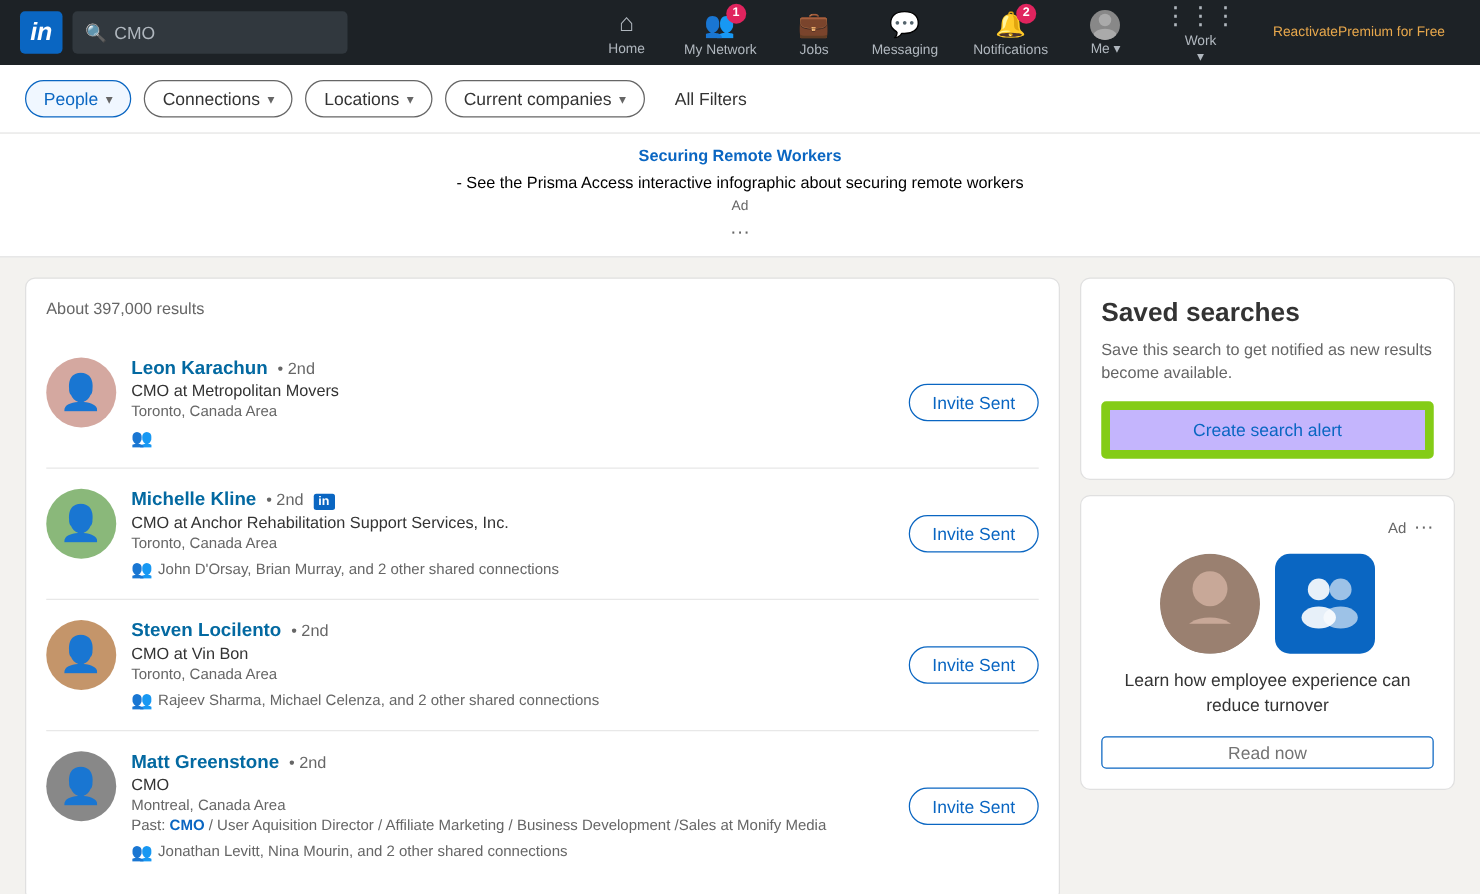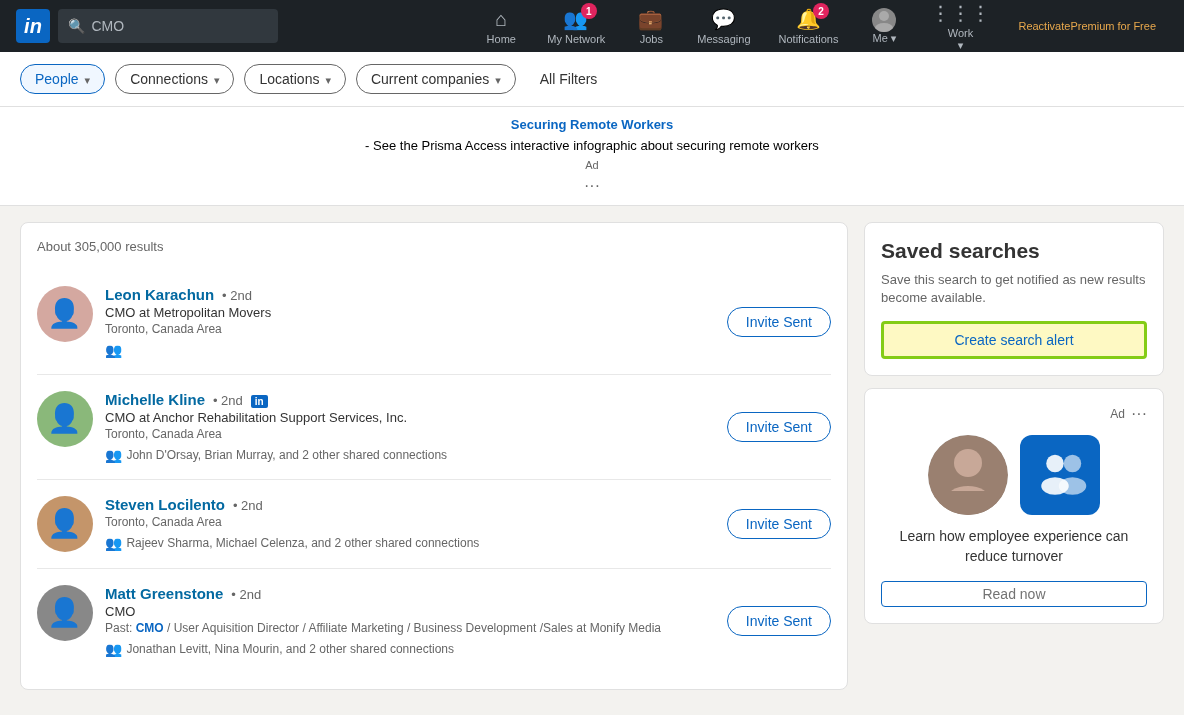--- a/index.html
+++ b/index.html
@@ -16,21 +16,21 @@
     .nav-items { display: flex; align-items: center; gap: 4px; }
     .nav-item { display: flex; flex-direction: column; align-items: center; justify-content: center; color: #b0b7be; padding: 0 12px; height: 52px; cursor: pointer; font-size: 11px; position: relative; text-decoration: none; min-width: 60px; }
     .nav-item .nav-icon { font-size: 20px; margin-bottom: 2px; position: relative; }
     .nav-badge { position: absolute; top: -4px; right: -8px; background: #e0245e; color: white; border-radius: 50%; font-size: 10px; width: 16px; height: 16px; display: flex; align-items: center; justify-content: center; font-weight: bold; }
     .nav-avatar { width: 24px; height: 24px; border-radius: 50%; background: #888; overflow: hidden; }
     .nav-reactivate { display: flex; flex-direction: row; align-items: center; justify-content: center; padding: 0 12px; cursor: pointer; }
     .nav-reactivate-text { color: #e8a84c; font-size: 11px; text-align: center; line-height: 1.3; }
 
     
     .filter-bar { background: white; display: flex; align-items: center; padding: 12px 20px; gap: 10px; border-bottom: 1px solid #e0e0e0; }
-    .filter-btn { display: flex; align-items: flex-end; gap: 6px; border: 1px solid #666; border-radius: 20px; padding: 6px 14px; cursor: pointer; font-size: 14px; color: #333; background: white; }
+    .filter-btn { display: flex; align-items: center; gap: 6px; border: 1px solid #666; border-radius: 20px; padding: 6px 14px; cursor: pointer; font-size: 14px; color: #333; background: white; }
     .filter-btn.active { border-color: #0a66c2; color: #0a66c2; background: #f0f7ff; }
     .filter-chevron { font-size: 11px; color: #666; }
     .all-filters { padding: 6px 14px; cursor: pointer; font-size: 14px; color: #333; font-weight: 500; }
 
     
     .ad-banner { background: white; padding: 10px 20px; display: flex; align-items: center; gap: 6px; font-size: 13px; border-bottom: 1px solid #e0e0e0; flex-direction: column; }
     .ad-banner a { color: #0a66c2; font-weight: 600; text-decoration: none; }
     .ad-label { color: #666; font-size: 11px; }
     .ad-more { color: #666; cursor: pointer; font-size: 16px; }
 
@@ -55,21 +55,21 @@
     .person-past strong { color: #0a66c2; }
     .person-connections { display: flex; align-items: center; gap: 4px; font-size: 12px; color: #666; margin-top: 6px; }
     .connections-icon { color: #666; font-size: 14px; }
     .invite-btn { border: 1px solid #0a66c2; color: #0a66c2; background: white; border-radius: 20px; padding: 6px 18px; cursor: pointer; font-size: 14px; font-weight: 500; white-space: nowrap; align-self: center; }
 
     
     .sidebar { width: 300px; flex-shrink: 0; display: flex; flex-direction: column; gap: 12px; }
     .sidebar-card { background: white; border-radius: 8px; border: 1px solid #e0e0e0; padding: 16px; }
     .sidebar-title { font-size: 21px; font-weight: 600; color: #333; margin-bottom: 8px; }
     .sidebar-desc { font-size: 13px; color: #666; margin-bottom: 14px; line-height: 1.4; }
-    .create-alert-btn { width: 100%; border: 3px solid #84cc16; color: #0a66c2; background: #fef9c3; border-radius: 4px; padding: 8px; font-size: 14px; font-weight: 500; cursor: pointer; }
+    .create-alert-btn { width: 100%; border: 7px solid #84cc16; color: #0a66c2; background: #c4b5fd; border-radius: 4px; padding: 8px; font-size: 14px; font-weight: 500; cursor: pointer; }
 
     
     .ad-card { background: white; border-radius: 8px; border: 1px solid #e0e0e0; padding: 16px; }
     .ad-card-header { display: flex; justify-content: flex-end; align-items: center; gap: 6px; margin-bottom: 12px; }
     .ad-card-label { color: #666; font-size: 12px; }
     .ad-card-more { color: #666; cursor: pointer; font-size: 16px; }
     .ad-images { display: flex; justify-content: center; gap: 12px; margin-bottom: 12px; }
     .ad-img-circle { width: 80px; height: 80px; border-radius: 50%; background: #ccc; overflow: hidden; }
     .ad-img-square { width: 80px; height: 80px; border-radius: 12px; background: #0a66c2; display: flex; align-items: center; justify-content: center; }
     .ad-img-square-icon { color: white; font-size: 36px; }
@@ -167,21 +167,21 @@
 <div class="ad-banner">
   <a href="#">Securing Remote Workers</a>
   <span>- See the Prisma Access interactive infographic about securing remote workers</span>
   <span class="ad-label">Ad</span>
   <span class="ad-more">···</span>
 </div>
 
 <div class="main">
 
   <div class="results-panel">
-    <div class="results-count">About 305,000 results</div>
+    <div class="results-count">About 397,000 results</div>
 
     <div class="person-card">
       <div class="avatar avatar-1">
         <span class="avatar-human">👤</span>
       </div>
       <div class="person-info">
         <div>
           <span class="person-name">Leon Karachun</span>
           <span class="person-degree">• <span>2nd</span></span>
         </div>
@@ -216,39 +216,41 @@
 
     <div class="person-card">
       <div class="avatar avatar-3">
         <span class="avatar-human">👤</span>
       </div>
       <div class="person-info">
         <div>
           <span class="person-name">Steven Locilento</span>
           <span class="person-degree">• <span>2nd</span></span>
         </div>
+        <div class="person-title">CMO at Vin Bon</div>
         <div class="person-location">Toronto, Canada Area</div>
         <div class="person-connections">
           <span class="connections-icon">👥</span>
           <span>Rajeev Sharma, Michael Celenza, and 2 other shared connections</span>
         </div>
       </div>
       <button class="invite-btn">Invite Sent</button>
     </div>
 
     <div class="person-card">
       <div class="avatar avatar-4">
         <span class="avatar-human">👤</span>
       </div>
       <div class="person-info">
         <div>
           <span class="person-name">Matt Greenstone</span>
           <span class="person-degree">• <span>2nd</span></span>
         </div>
         <div class="person-title">CMO</div>
+        <div class="person-location">Montreal, Canada Area</div>
         <div class="person-past">
           Past: <strong>CMO</strong> / User Aquisition Director / Affiliate Marketing / Business Development /Sales at Monify Media
         </div>
         <div class="person-connections">
           <span class="connections-icon">👥</span>
           <span>Jonathan Levitt, Nina Mourin, and 2 other shared connections</span>
         </div>
       </div>
       <button class="invite-btn">Invite Sent</button>
     </div>

